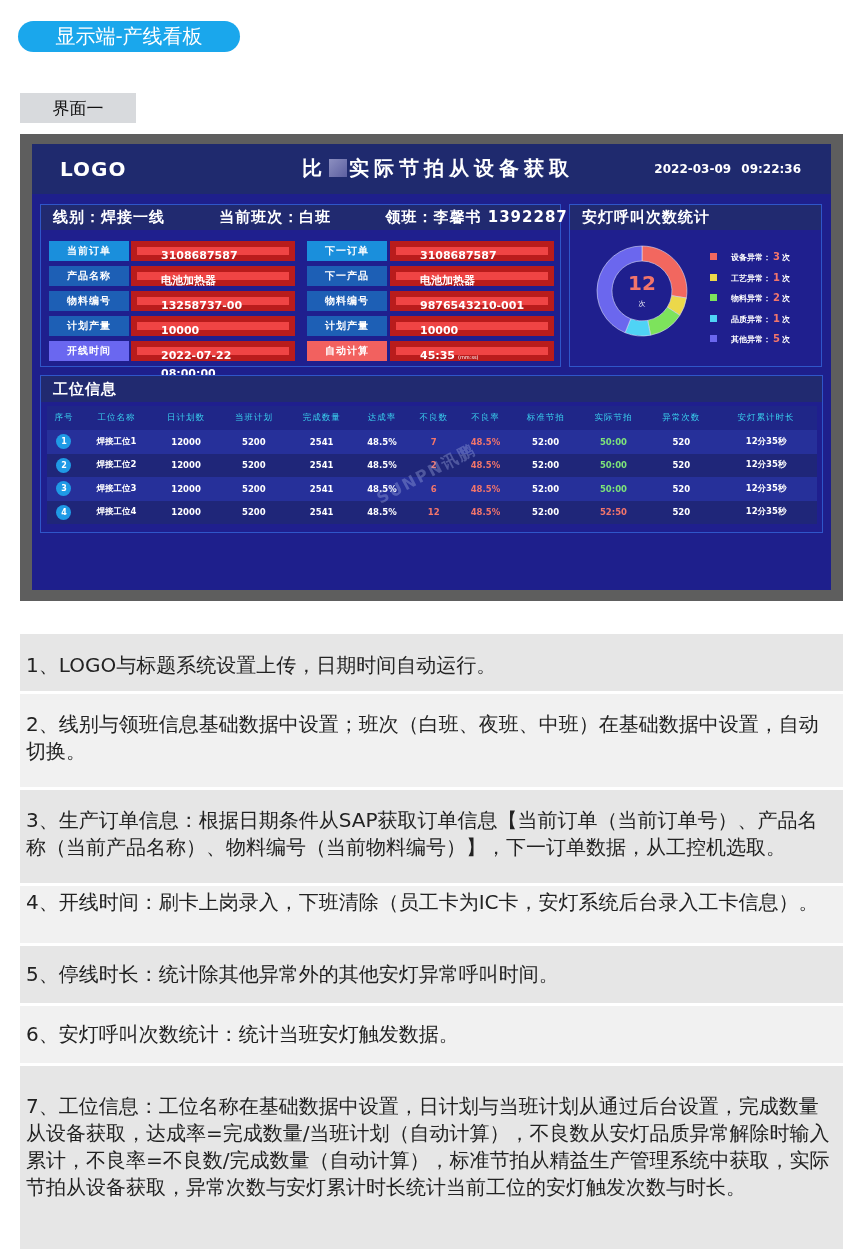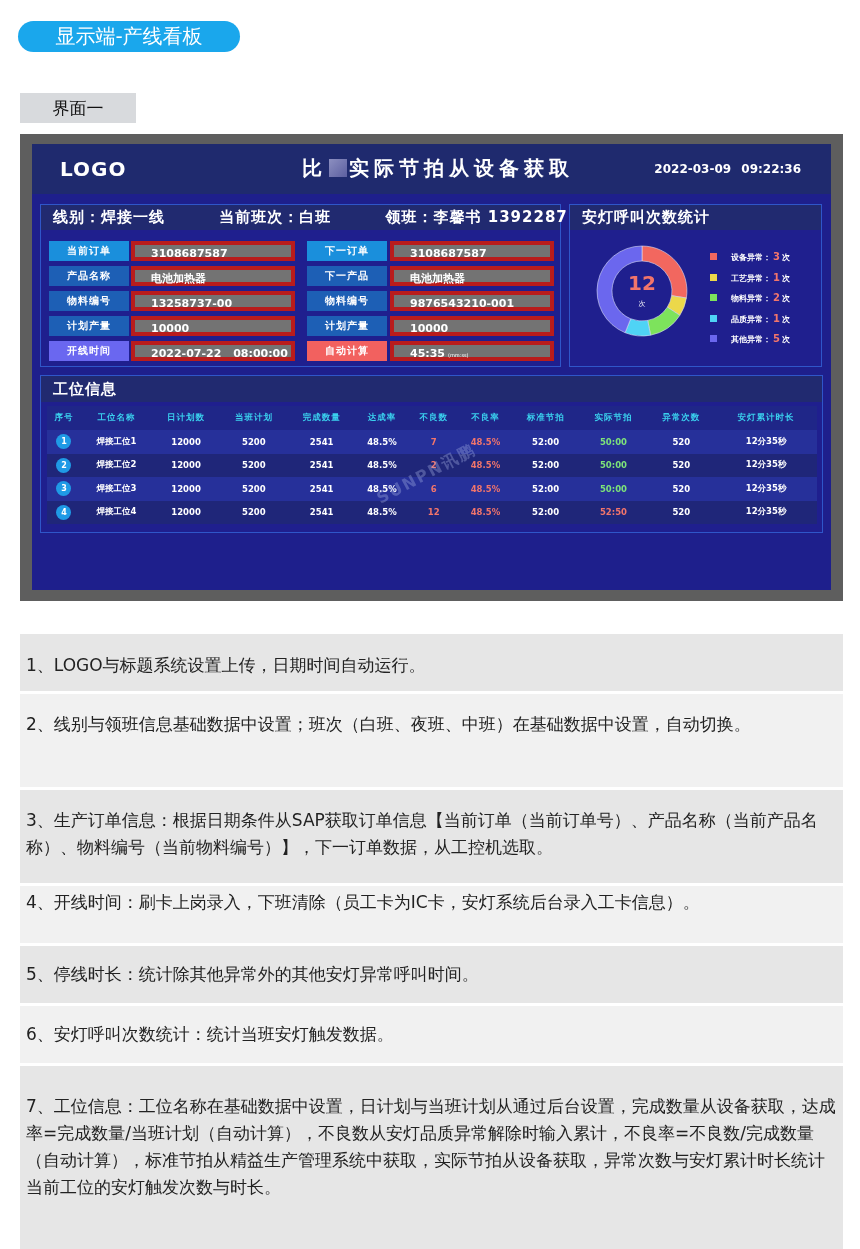--- a/index.html
+++ b/index.html
@@ -20,49 +20,49 @@
   .panel { position: absolute; border: 1px solid #2f56c9; background: #1f1f8e; }
   .panel-head { background: #212a70; color: #fff; font-weight: bold; font-size: 15px; letter-spacing: 1px; height: 25px; line-height: 25px; padding-left: 12px; white-space: nowrap; }
 
   .info-panel { left: 8px; top: 60px; width: 521px; height: 163px; }
   .info-head span { margin-right: 48px; }
   .lbl { position: absolute; width: 80px; height: 20px; color: #fff; font-size: 10px; font-weight: bold; line-height: 20px; text-align: center; letter-spacing: 1px; }
   .lbl.blue1 { background: #1a8fdc; }
   .lbl.blue2 { background: #1d5fb5; }
   .lbl.purple { background: #6a67f0; }
   .lbl.red { background: #f2615f; }
-  .val { position: absolute; height: 20px; border: 4px solid #b91c1c; background: #737373; color: #fff; font-size: 11px; font-weight: bold; line-height: 18px; padding-left: 16px; }
+  .val { position: absolute; height: 20px; border: 6px solid #b91c1c; background: #ef4444; color: #fff; font-size: 11px; font-weight: bold; line-height: 18px; padding-left: 24px; }
   .val small { font-size: 5px; font-weight: normal; margin-left: 3px; }
 
   .stat-panel { left: 537px; top: 60px; width: 253px; height: 163px; }
   .donut-wrap { position: absolute; left: 26px; top: 40px; width: 92px; height: 92px; }
   .donut-center { position: absolute; left: 0; top: 0; width: 92px; height: 92px; text-align: center; }
   .donut-num { position: absolute; left: 0; width: 92px; top: 26px; color: #f2756b; font-size: 20px; font-weight: bold; }
   .donut-unit { position: absolute; left: 0; width: 92px; top: 54px; color: #fff; font-size: 7px; }
   .legend { position: absolute; left: 140px; top: 45px; }
   .legend-item { height: 20.5px; line-height: 14px; font-size: 8px; color: #fff; font-weight: bold; white-space: nowrap; }
   .legend-item .sw { display: inline-block; width: 7px; height: 7px; margin-right: 14px; vertical-align: 0; }
   .legend-item .cnt { color: #f2756b; font-size: 10px; margin: 0 2px; }
 
   .station-panel { left: 8px; top: 231px; width: 783px; height: 158px; }
   table.st { position: absolute; left: 6px; top: 30px; width: 770px; border-collapse: collapse; }
-  table.st th { color: #3ad0ee; font-size: 8.5px; font-weight: bold; height: 24px; background: #1f2688; letter-spacing: 1px; }
+  table.st th { color: #3ad0ee; font-size: 8.5px; font-weight: normal; height: 24px; background: #1f2688; letter-spacing: 1px; }
   table.st td { color: #fff; font-size: 8.5px; font-weight: bold; height: 23.5px; text-align: center; }
   table.st tr.odd td { background: #26309a; }
   table.st tr.even td { background: #1f2679; }
   .idx { display: inline-block; width: 15px; height: 15px; border-radius: 50%; background: #1f9ae6; color: #fff; font-size: 8px; line-height: 15px; }
   .red-t { color: #f2756b !important; }
   .green-t { color: #7de37a !important; }
 
   .ticker { position: absolute; left: 8px; top: 397px; width: 783px; height: 36px; border: 1px solid #2e5cc4; background: #1e3598; color: #fff; font-size: 13.5px; font-weight: bold; line-height: 34px; padding-left: 13px; letter-spacing: 2.3px; white-space: nowrap; overflow: hidden; }
 
   .watermark { position: absolute; left: 340px; top: 320px; color: rgba(170,180,230,0.35); font-size: 16px; font-weight: bold; transform: rotate(-28deg); letter-spacing: 2px; }
 
   .notes { position: absolute; left: 20px; top: 634px; width: 823px; }
-  .note { color: #222; font-size: 17px; line-height: 27px; padding: 8px 6px 0 6px; margin-bottom: 3px; }
+  .note { color: #222; font-size: 20px; line-height: 27px; padding: 8px 6px 0 6px; margin-bottom: 3px; }
   .note.dark { background: #e6e6e6; }
   .note.light { background: #f1f1f1; }
 </style>
 </head>
 <body>
 
 <div class="section-pill">显示端-产线看板</div>
 <div class="sub-tab">界面一</div>
 
 <div class="monitor">

